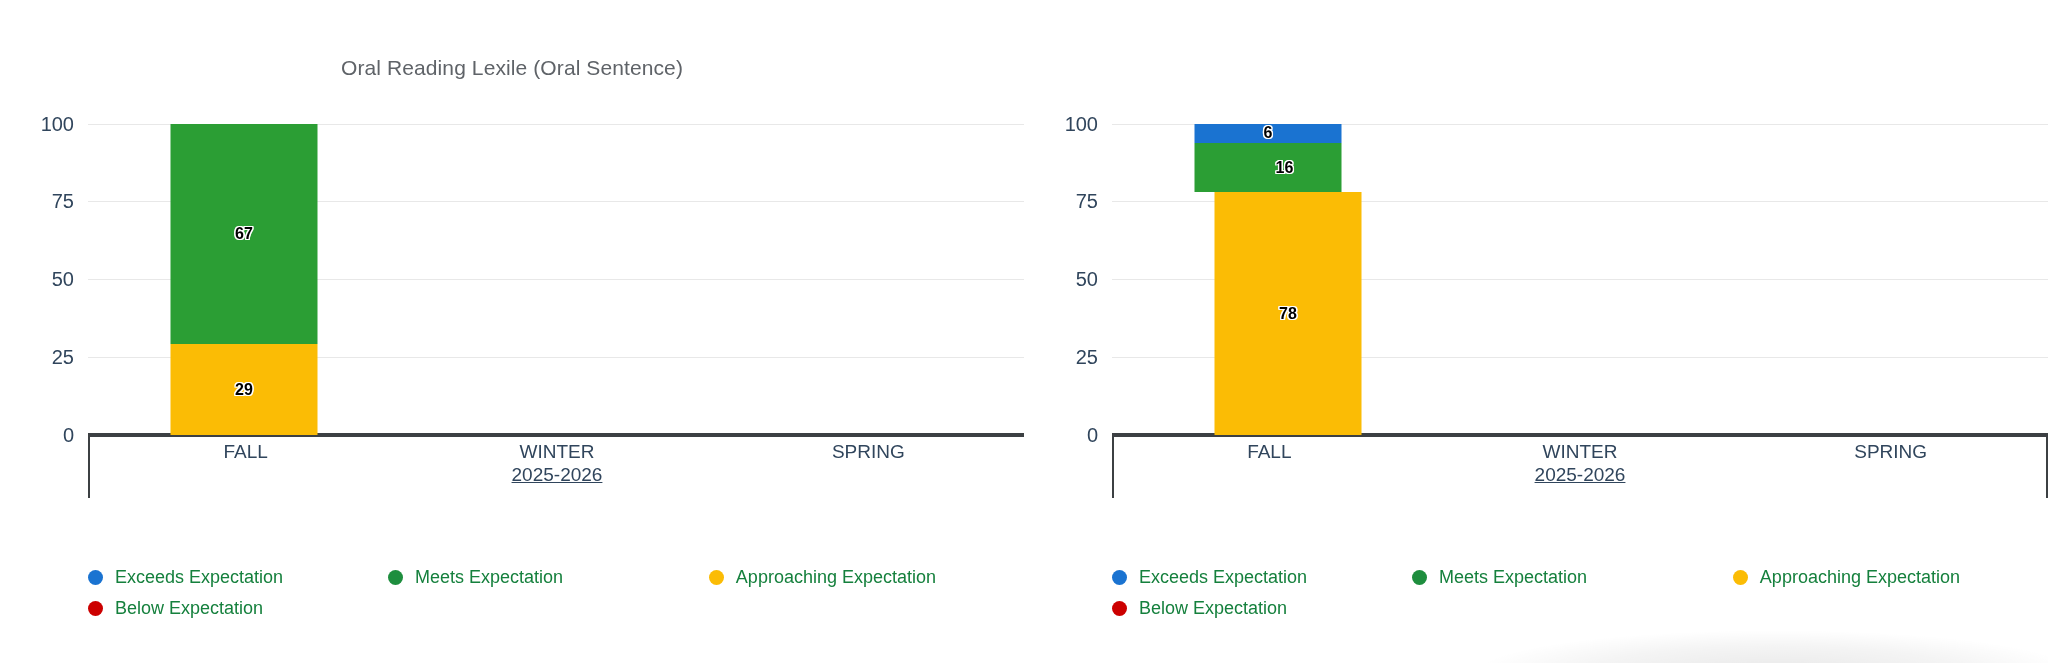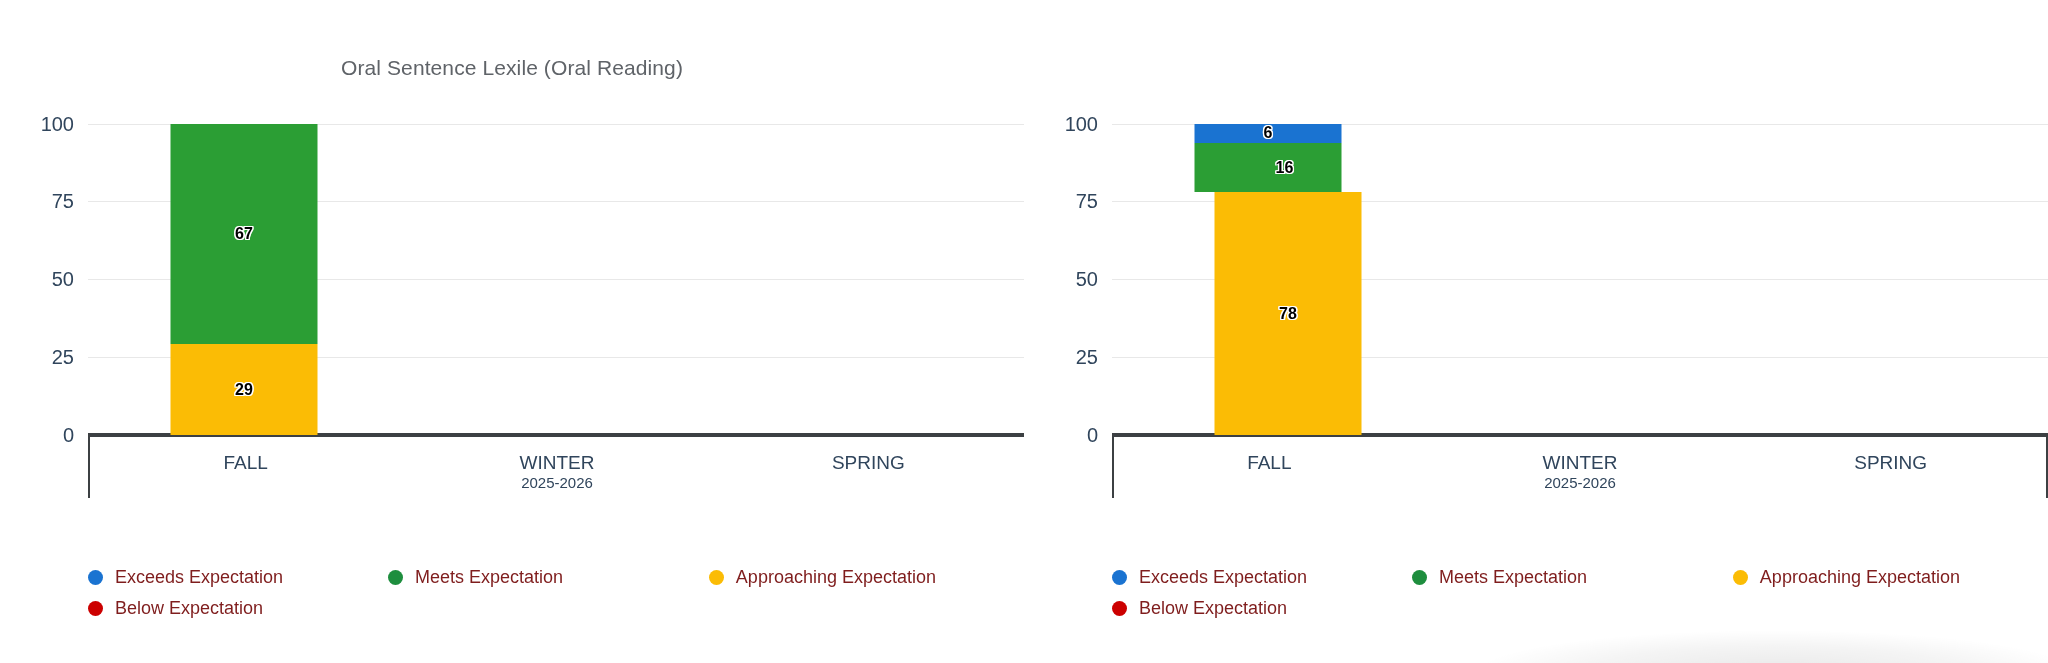--- a/index.html
+++ b/index.html
@@ -145,29 +145,30 @@
     position: absolute;
     left: 0;
     top: 0;
     width: 100%;
     height: 100%;
     display: flex;
   }
   .cat {
     flex: 1 1 0;
     text-align: center;
-    padding-top: 14px;
+    padding-top: 3px;
     font-size: 19px;
     color: #30455c;
     font-family: "Liberation Sans", sans-serif;
     line-height: 1.22;
   }
   .cat .sub {
     display: block;
-    font-size: 15px;
+    font-size: 19px;
+    text-decoration: underline;
   }
 
   
   .legend {
     position: absolute;
     top: 562px;
     left: 88px;
     width: 916px;
     display: flex;
     flex-wrap: wrap;
@@ -185,33 +186,33 @@
 
   .swatch {
     width: 15px;
     height: 15px;
     border-radius: 50%;
     margin-right: 12px;
     flex: 0 0 auto;
   }
   .legend-label {
     font-size: 18px;
-    color: #7f1d1d;
+    color: #15803d;
     font-family: "Liberation Sans", sans-serif;
     white-space: nowrap;
   }
 </style>
 </head>
 <body>
 
 <div class="charts">
 
   <div class="chart-panel">
 
-    <div class="chart-title">Oral Sentence Lexile (Oral Reading)</div>
+    <div class="chart-title">Oral Reading Lexile (Oral Sentence)</div>
 
     <div class="plot">
       <div class="gridline" style="top:0px;"></div>
       <div class="gridline" style="top:77px;"></div>
       <div class="gridline" style="top:155px;"></div>
       <div class="gridline" style="top:233px;"></div>
       <div class="axis-base"></div>
 
       <div class="ytick" style="top:0px;">100</div>
       <div class="ytick" style="top:77px;">75</div>

